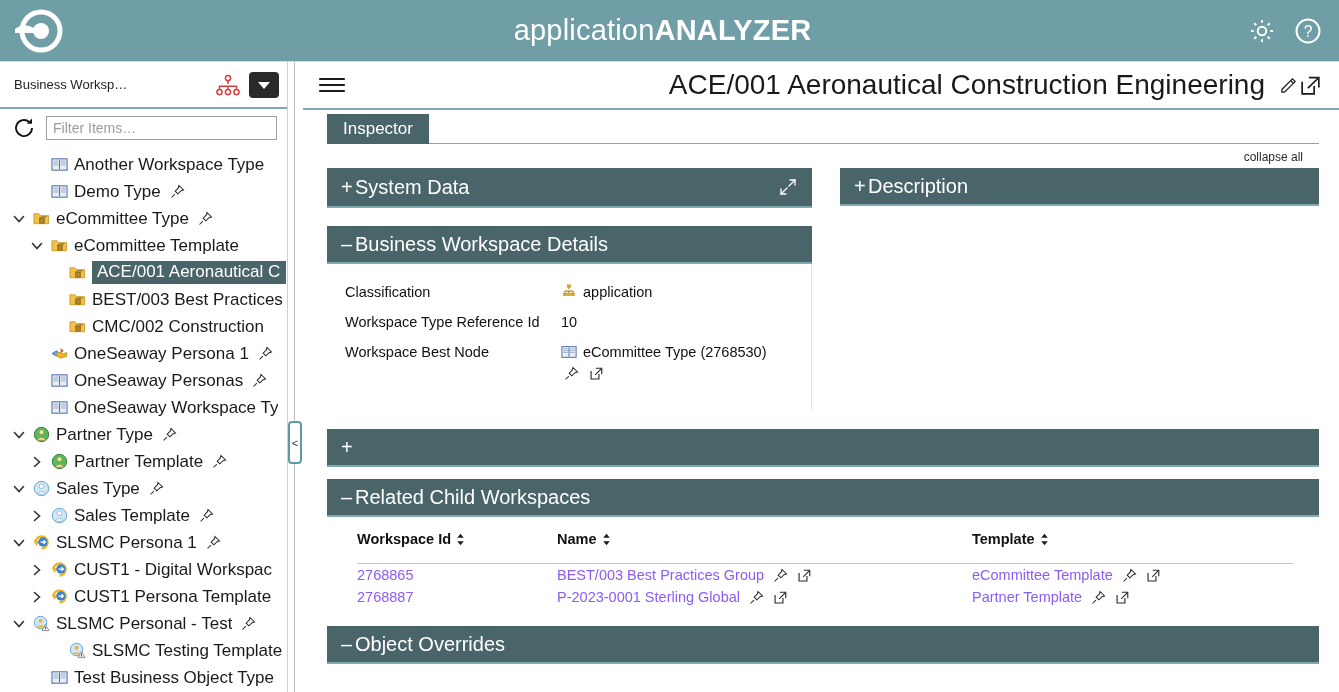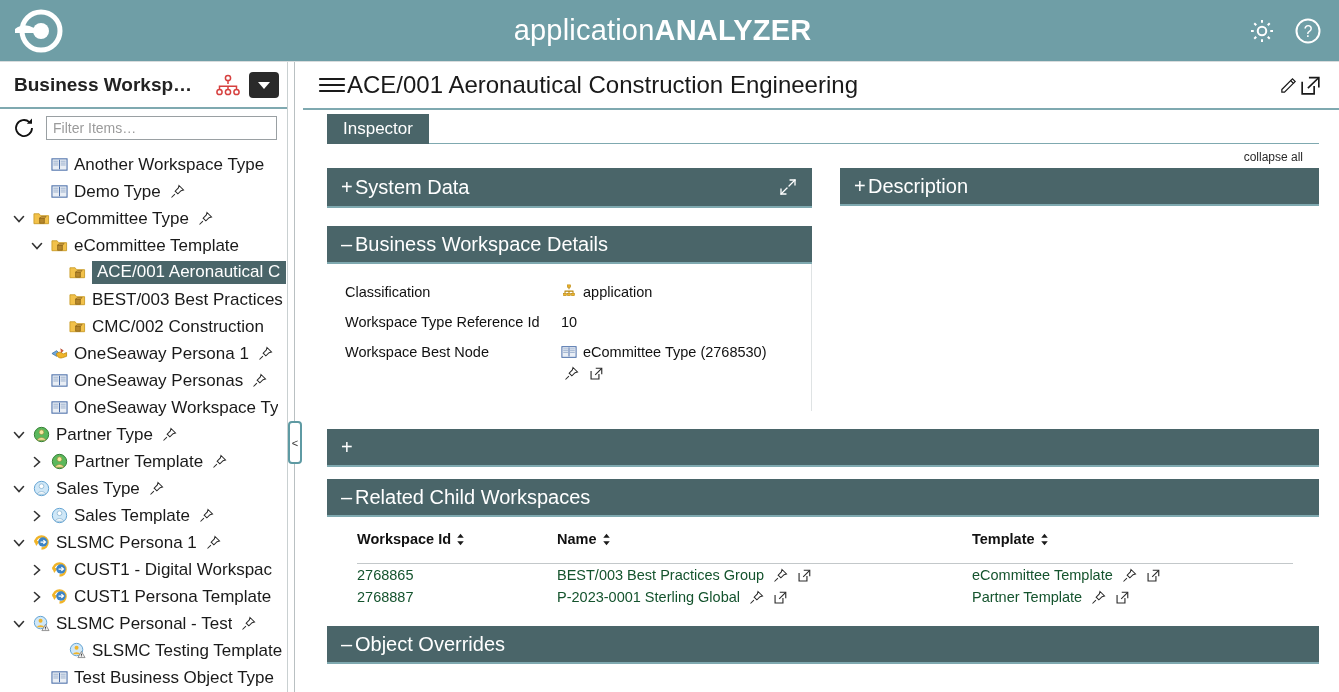--- a/index.html
+++ b/index.html
@@ -32,22 +32,22 @@
   .sidebar {
     position: absolute; top: 62px; left: 0; width: 288px; height: 630px;
     background: #ffffff; border-right: 1px solid #c9d0d1;
     display: flex; flex-direction: column;
   }
   .sb-header {
     height: 47px; display: flex; align-items: center; padding: 0 8px 0 14px;
     border-bottom: 2px solid #7fa9b0; background: #fff;
   }
   .sb-title {
-    flex: 1; font-size: 19px; color: #222; white-space: nowrap;
-    overflow: hidden; text-overflow: ellipsis; font-weight: bold;
+    flex: 1; font-size: 13px; color: #222; white-space: nowrap;
+    overflow: hidden; text-overflow: ellipsis;
   }
   .hier-icon { width: 26px; height: 22px; margin-right: 8px; cursor: pointer; }
   .dd-btn {
     width: 30px; height: 26px; background: #2a2a2a; border-radius: 4px;
     display: flex; align-items: center; justify-content: center; cursor: pointer;
   }
   .dd-btn svg { display: block; }
 
   .sb-toolbar {
     height: 38px; display: flex; align-items: center; padding: 0 10px 0 12px; gap: 10px;
@@ -93,22 +93,22 @@
   .main {
     position: absolute; top: 62px; left: 303px; width: 1036px; height: 630px;
     background: #ffffff; display: flex; flex-direction: column;
   }
   .main-header {
     height: 48px; display: flex; align-items: center; padding: 0 16px 0 14px;
     border-bottom: 2px solid #7fa9b0; background: #fff;
   }
   .burger { width: 30px; height: 22px; cursor: pointer; }
   .main-title {
-    flex: 1; text-align: center; font-size: 24px; color: #1a1a1a;
-    display: flex; align-items: center; justify-content: space-between; gap: 14px;
+    flex: 1; text-align: center; font-size: 28px; color: #1a1a1a;
+    display: flex; align-items: center; justify-content: flex-end; gap: 14px;
   }
   .edit-ic { width: 19px; height: 19px; cursor: pointer; }
   .ext-ic { width: 25px; height: 25px; cursor: pointer; }
 
   .tabbar {
     height: 34px; padding-left: 24px; display: flex; align-items: flex-end;
     position: relative;
   }
   .tabbar::after {
     content: ""; position: absolute; left: 24px; right: 20px; bottom: 0;
@@ -164,21 +164,21 @@
   .tbl-head {
     display: flex; font-size: 14.5px; font-weight: 700; color: #111;
     padding: 14px 0 16px 0; border-bottom: 1px solid #c3c8ca; margin: 0 24px 0 28px;
   }
   .th { display: flex; align-items: center; gap: 5px; cursor: pointer; }
   .c-id { width: 200px; flex: 0 0 200px; }
   .c-name { width: 415px; flex: 0 0 415px; }
   .c-tpl { flex: 1; }
   .sort-ic { width: 9px; height: 13px; }
   .tbl-row {
-    display: flex; font-size: 14.5px; color: #14532d; padding: 3px 0;
+    display: flex; font-size: 14.5px; color: #8b5cf6; padding: 3px 0;
     margin: 0 24px 0 28px; align-items: center; height: 22px;
   }
   .cell { display: flex; align-items: center; gap: 9px; }
 </style>
 </head>
 <body>
 
 <div class="topbar">
   <div class="logo-wrap">
     <svg class="logo-svg" width="56" height="56" viewBox="0 0 56 56">

